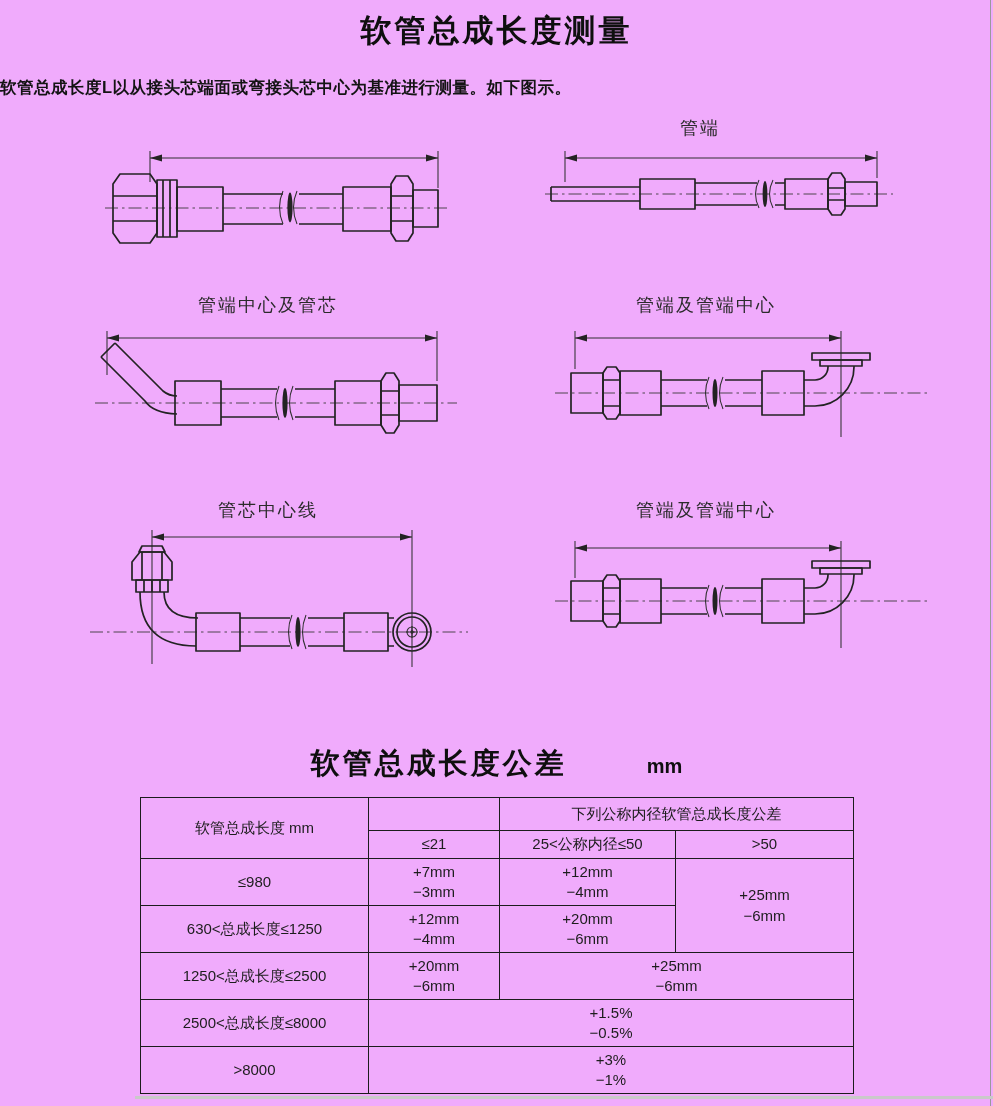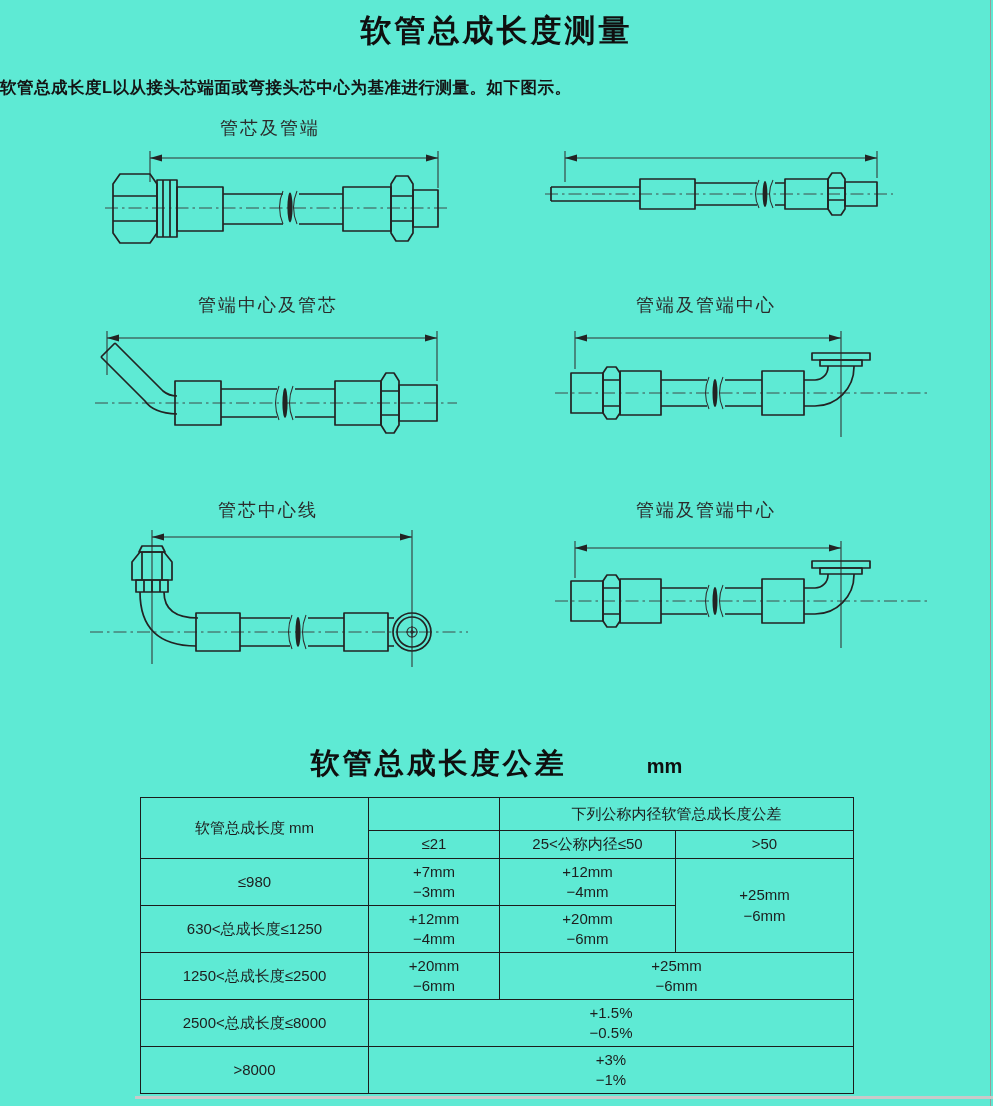--- a/index.html
+++ b/index.html
@@ -1,17 +1,17 @@
 <!DOCTYPE html>
 <html><head>
 <meta charset="utf-8">
 <style>
   html,body{margin:0;padding:0;background:#ffffff;}
   .page{
-    position:relative;width:993px;height:1106px;background:#5eead4;
+    position:relative;width:993px;height:1106px;background:#f0abfc;
     font-family:"Liberation Sans","DejaVu Sans",sans-serif;color:#111;overflow:hidden;
   }
   .abs{position:absolute;}
   .title{
     top:10px;left:0;width:100%;text-align:center;margin:0;
     font-size:31px;font-weight:bold;letter-spacing:3px;color:#0f0f0f;
   }
   .intro{
     top:77px;left:0;width:100%;text-align:left;
     font-size:16.5px;font-weight:bold;letter-spacing:0.5px;color:#141414;
@@ -48,21 +48,21 @@
   .scan-band{left:135px;top:1096px;width:858px;height:3px;background:#c9c9c9;}
 </style>
 </head>
 <body>
 
 <div class="page">
 
   <h1 class="abs title">软管总成长度测量</h1>
   <div class="abs intro">软管总成长度L以从接头芯端面或弯接头芯中心为基准进行测量。如下图示。</div>
 
-  <div class="abs dlabel" style="left:150px;top:116px;">管芯及管端</div>
+  <div class="abs dlabel" style="left:580px;top:116px;">管端</div>
   <div class="abs dlabel" style="left:148px;top:293px;">管端中心及管芯</div>
   <div class="abs dlabel" style="left:586px;top:293px;">管端及管端中心</div>
   <div class="abs dlabel" style="left:148px;top:498px;">管芯中心线</div>
   <div class="abs dlabel" style="left:586px;top:498px;">管端及管端中心</div>
 
   <svg class="dwg" style="left:105px;top:146px;" width="345" height="110" viewBox="0 0 345 110">
     <defs>
       <marker id="arr1" markerUnits="userSpaceOnUse" markerWidth="14" markerHeight="10" refX="13" refY="5" orient="auto-start-reverse">
         <path d="M13,5 L1,1.6 L1,8.4 Z" fill="#232323"></path>
       </marker>

